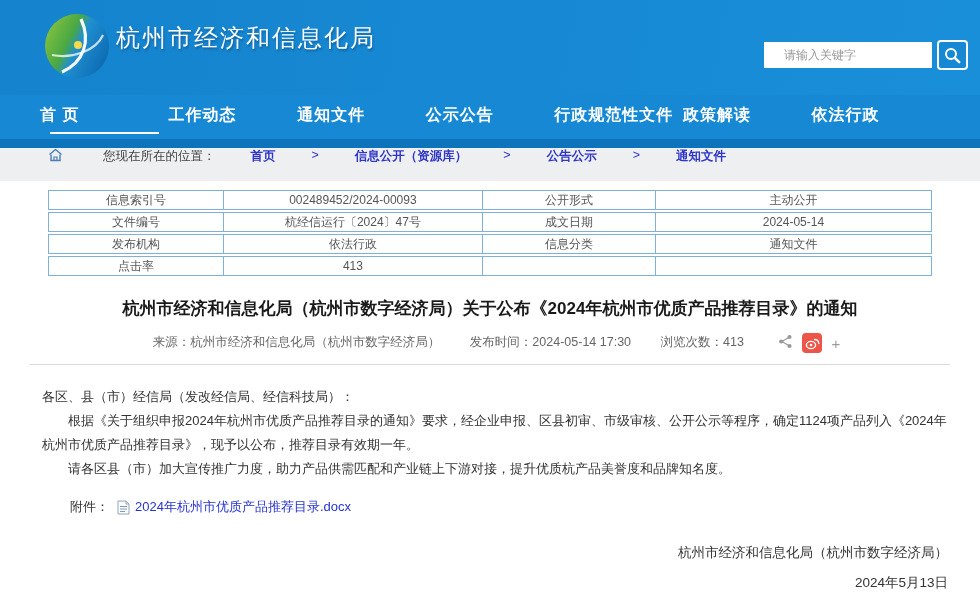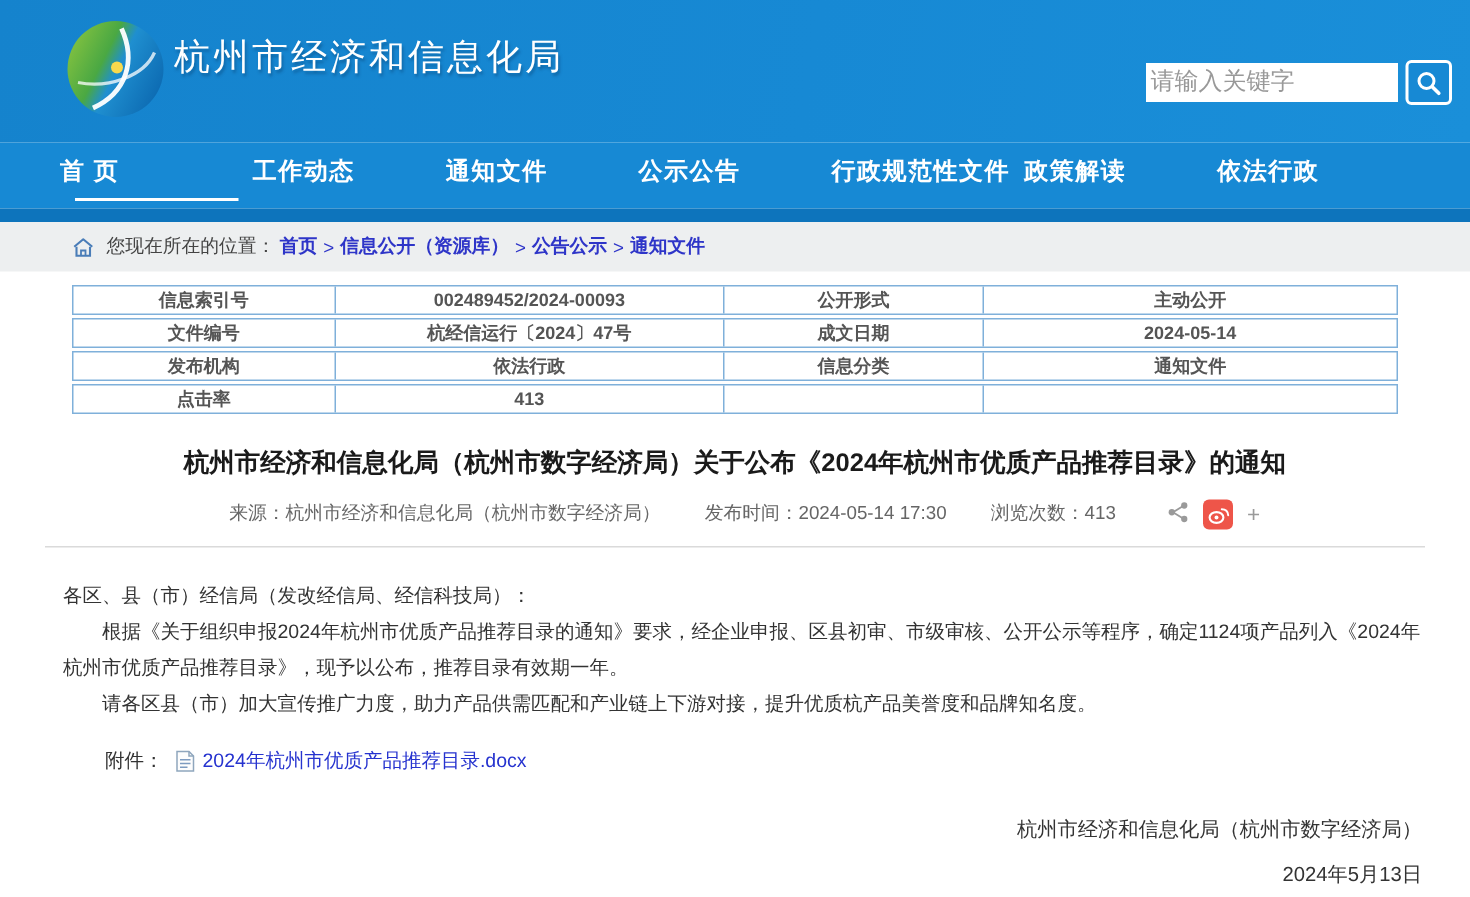--- a/index.html
+++ b/index.html
@@ -8,46 +8,46 @@
 
   
   .header { position:relative; height:95px;
     background:linear-gradient(100deg,#1583cd 0%,#1789d4 55%,#1a8fd9 100%); }
   .logo { position:absolute; left:44px; top:13px; width:66px; height:66px; }
   .site-title { position:absolute; left:116px; top:22px; font-size:24px; font-weight:normal;
     color:#fff; letter-spacing:2px; text-shadow:1px 2px 2px rgba(0,40,80,.35); white-space:nowrap; }
   .site-subtitle { position:absolute; left:117px; top:58px; font-size:11px; color:#fff;
     letter-spacing:.2px; white-space:nowrap; }
   .search { position:absolute; right:12px; top:40px; display:flex; align-items:center; }
-  .search input { width:168px; height:26px; border:0; padding:0 3px; font-size:16px;
+  .search input { width:168px; height:26px; border:0; padding:0 20px; font-size:12px;
     color:#333; outline:none; }
   .search input::placeholder { color:#999; }
   .search-btn { width:31px; height:30px; margin-left:5px; background:#1789d4;
     border:2px solid #fff; border-radius:4px; display:flex; align-items:center;
     justify-content:center; cursor:pointer; }
 
   
   .nav { height:44px; background:#1789d4; display:flex; padding:0 40px; }
   .nav-item { flex:1; color:#fff; font-size:16px; font-weight:bold;
     line-height:40px; position:relative; cursor:pointer; letter-spacing:1px; }
   .nav-item.active::after { content:""; position:absolute; left:10px; right:10px; bottom:5px;
     border-bottom:2px solid #fff; }
   .nav-strip { height:9px; background:#0d74bc; }
 
   
-  .breadcrumb { height:33px; background:#edeff0; display:flex; align-items:center;
-    padding-left:48px; font-size:12.5px; color:#444; }
+  .breadcrumb { height:33px; background:#edeff0; display:flex; 
+    padding-left:48px; font-size:12.5px; color:#444;gap:32px; }
   .breadcrumb .home-ic { margin-right:8px; display:flex; }
   .breadcrumb a { color:#2e35c8; text-decoration:none; margin:0 3px; cursor:pointer;font-weight:bold; }
   .breadcrumb .sep { color:#2e35c8; margin:0 1px; }
 
   
   .info-table { margin:9px 48px 0 48px; }
   .it-row { display:flex; border:1px solid #7fb0da; margin-bottom:2px; height:20px;
-    font-size:12px; color:#555; background:#fff;font-weight:bold; }
+    font-size:12px; color:#555; background:#fff; }
   .it-cell { line-height:18px; text-align:center; overflow:hidden; white-space:nowrap; }
   .it-label1 { width:19.7%; }
   .it-value1 { width:29.4%; border-left:1px solid #7fb0da; }
   .it-label2 { width:19.6%; border-left:1px solid #7fb0da; }
   .it-value2 { width:31.3%; border-left:1px solid #7fb0da; }
 
   
   .article-title { text-align:center; font-size:17px; font-weight:bold; color:#1a1a1a;
     margin:21px 40px 0 40px; line-height:24px; }
   .article-meta { text-align:center; font-size:12.5px; color:#666; margin:12px 30px 12px 30px;

